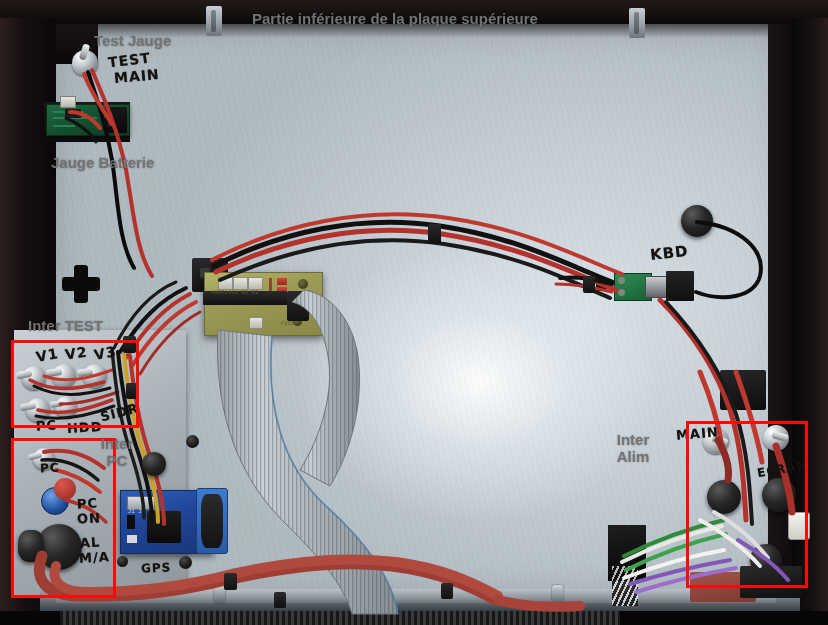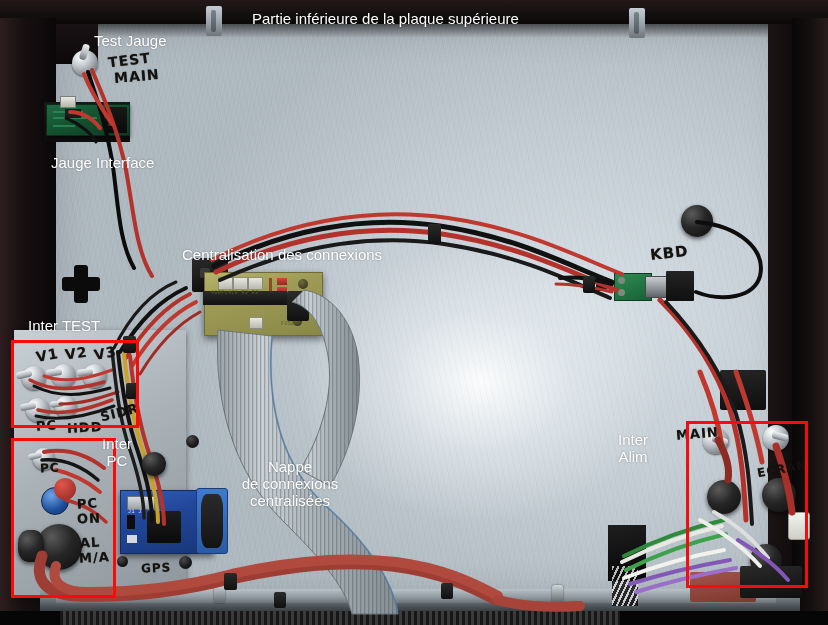--- a/index.html
+++ b/index.html
@@ -275,23 +275,23 @@
     font-family:"DejaVu Sans", sans-serif;
     font-weight:700;
     letter-spacing:1px;
     text-shadow:0 0 1px rgba(0,0,0,.5);
     white-space:nowrap;
   }
 
   
   .anno{
     position:absolute;
-    color:#ffffff;
+    color:#737373;
     font-family:"Liberation Sans", sans-serif;
-    font-weight:normal;
+    font-weight:bold;
     white-space:nowrap;
     line-height:1.12;
     text-shadow:0 0 2px rgba(0,0,0,.35);
   }
   .anno.center{text-align:center;}
   .box{
     position:absolute;
     border:3px solid #fb0b08;
     box-sizing:border-box;
     background:transparent;
@@ -585,21 +585,19 @@
 
   <div id="boxes-layer" class="photo">
       <div class="box" style="left: 11px; top: 340px; width: 128px; height: 88px;"></div>
       <div class="box" style="left: 11px; top: 438px; width: 105px; height: 160px;"></div>
       <div class="box" style="left: 686px; top: 421px; width: 122px; height: 167px;"></div>
       <div class="vline" style="left: 686px; top: 421px; height: 167px;"></div>
     </div>
   <div id="anno-layer" class="photo">
       <div class="anno" style="left: 252px; top: 11px; font-size: 15px;">Partie inférieure de la plaque supérieure</div>
       <div class="anno" style="left: 94px; top: 33px; font-size: 15px;">Test Jauge</div>
-      <div class="anno" style="left: 51px; top: 155px; font-size: 15px;">Jauge Interface</div>
-      <div class="anno" style="left: 182px; top: 247px; font-size: 15px;">Centralisation des connexions</div>
+      <div class="anno" style="left: 51px; top: 155px; font-size: 15px;">Jauge Batterie</div>
       <div class="anno" style="left: 28px; top: 318px; font-size: 15px;">Inter TEST</div>
       <div class="anno center" style="left: 117px; top: 436px; font-size: 15px; transform: translateX(-50%);">Inter<br>PC</div>
-      <div class="anno center" style="left: 290px; top: 459px; font-size: 15px; transform: translateX(-50%);">Nappe<br>de connexions<br>centralisées</div>
       <div class="anno center" style="left: 633px; top: 432px; font-size: 15px; transform: translateX(-50%);">Inter<br>Alim</div>
     </div>
 
 </div>
 
 </body></html>

